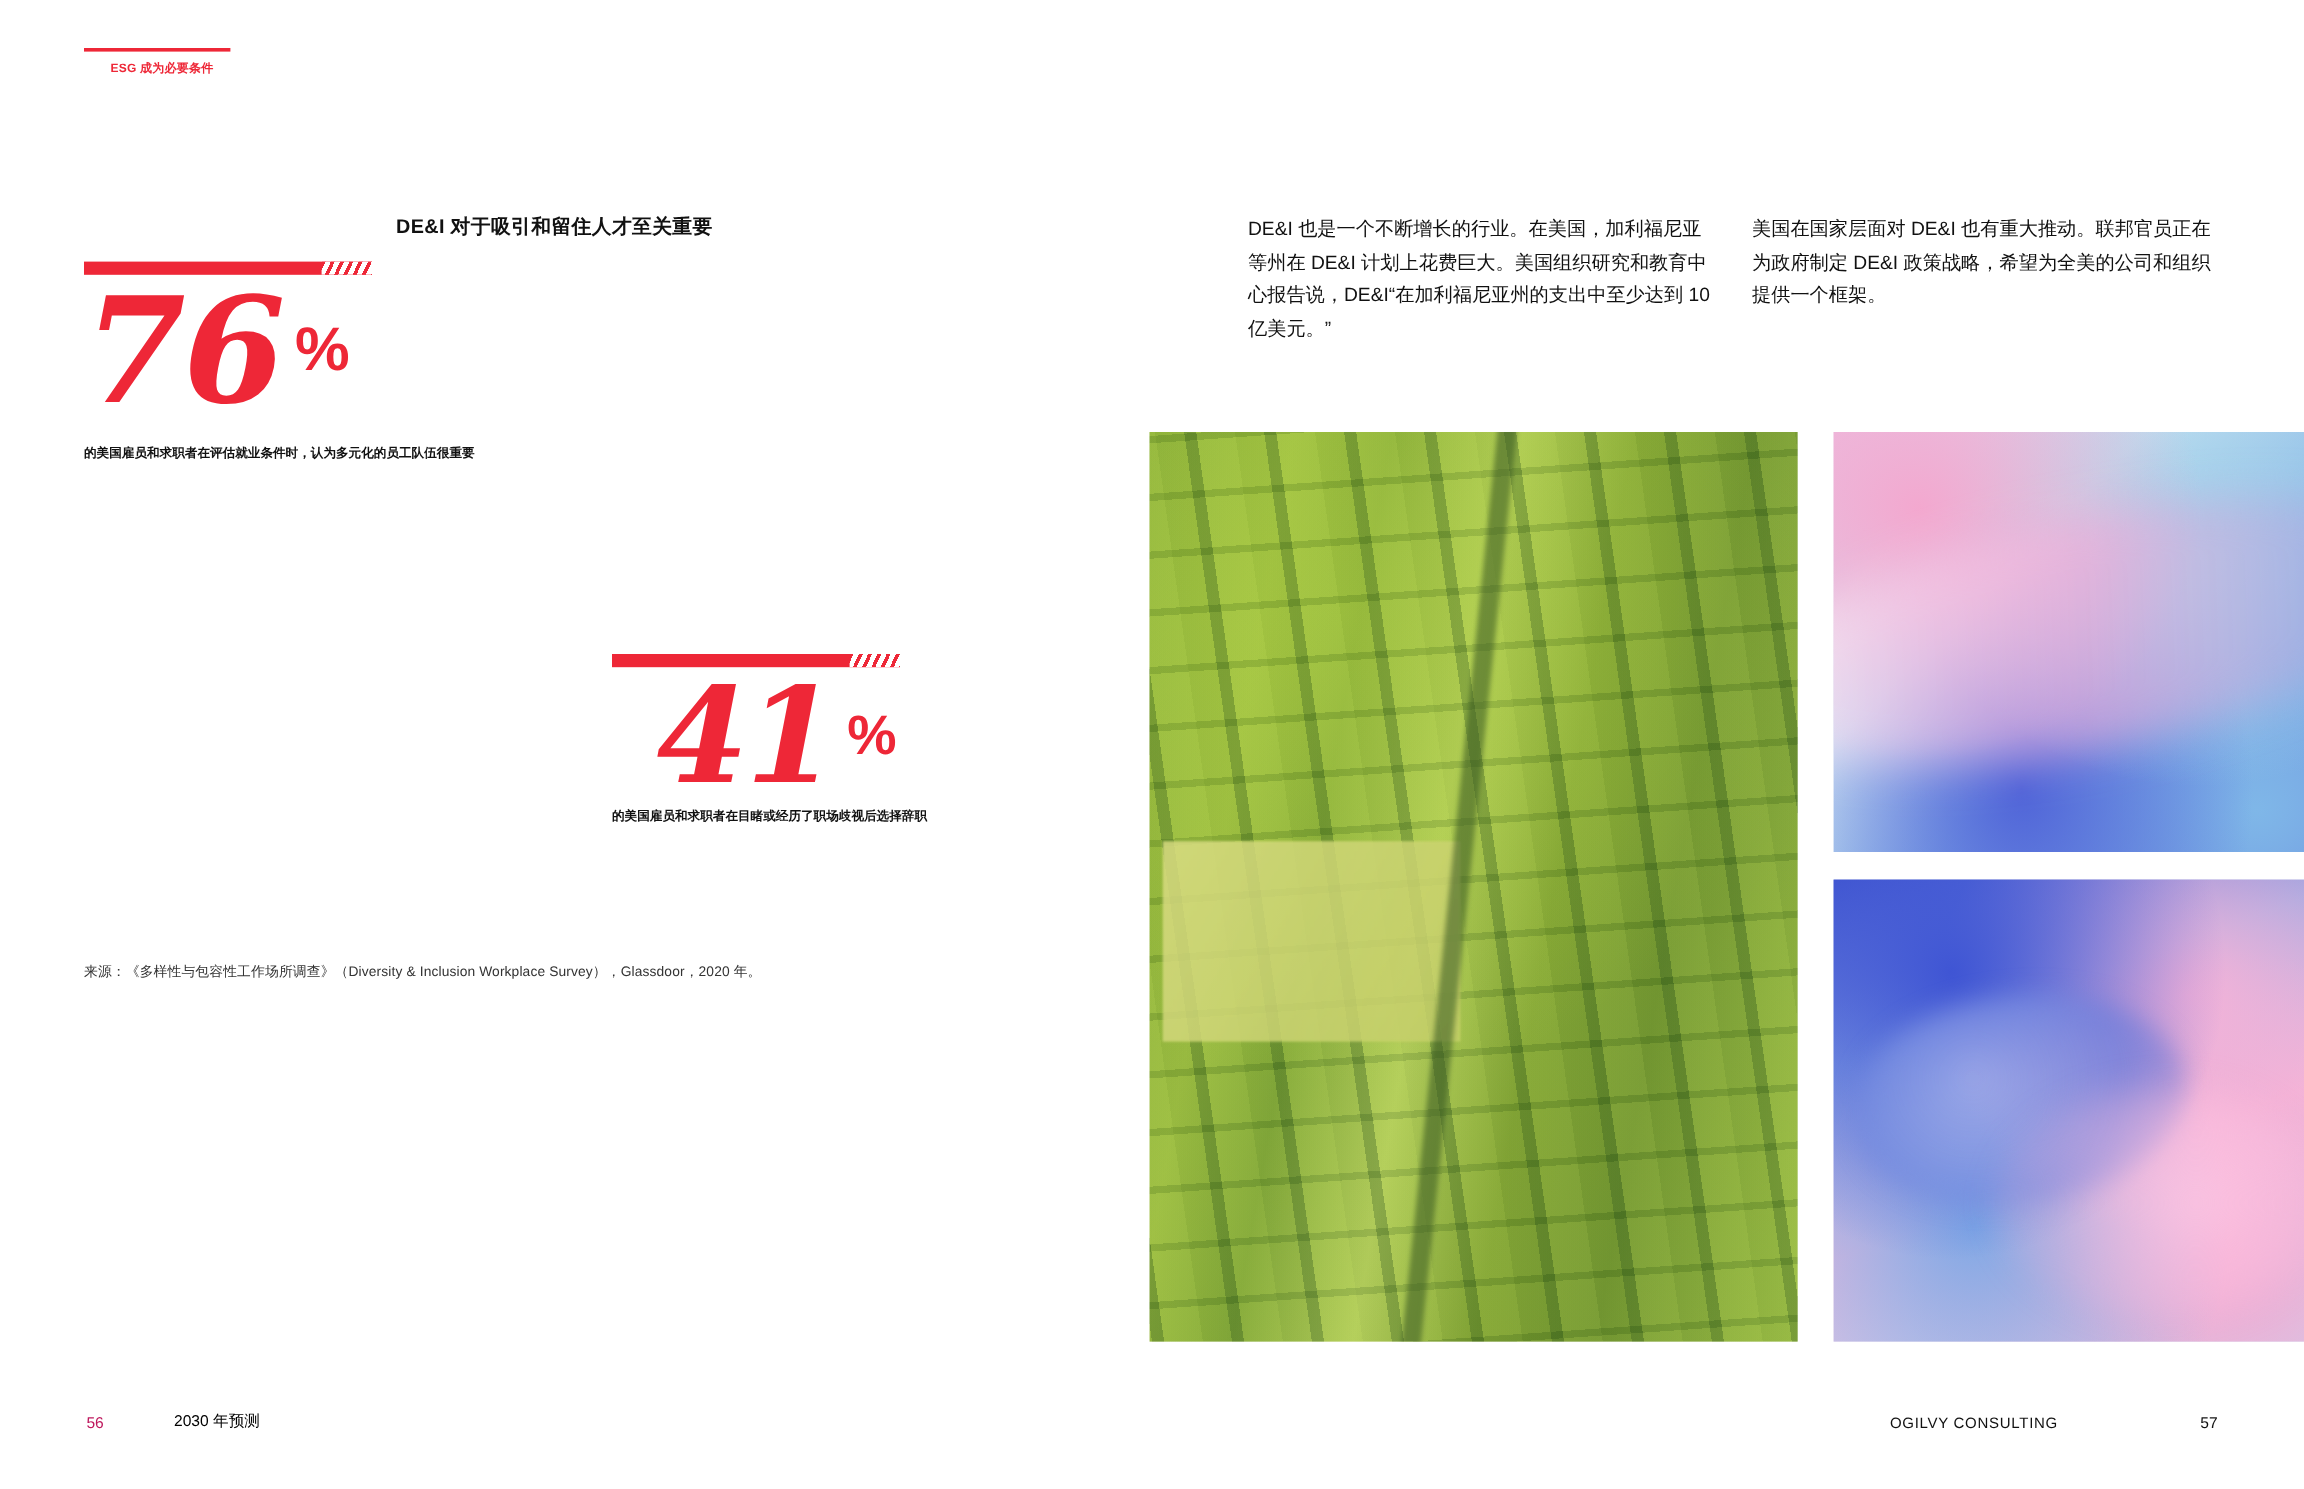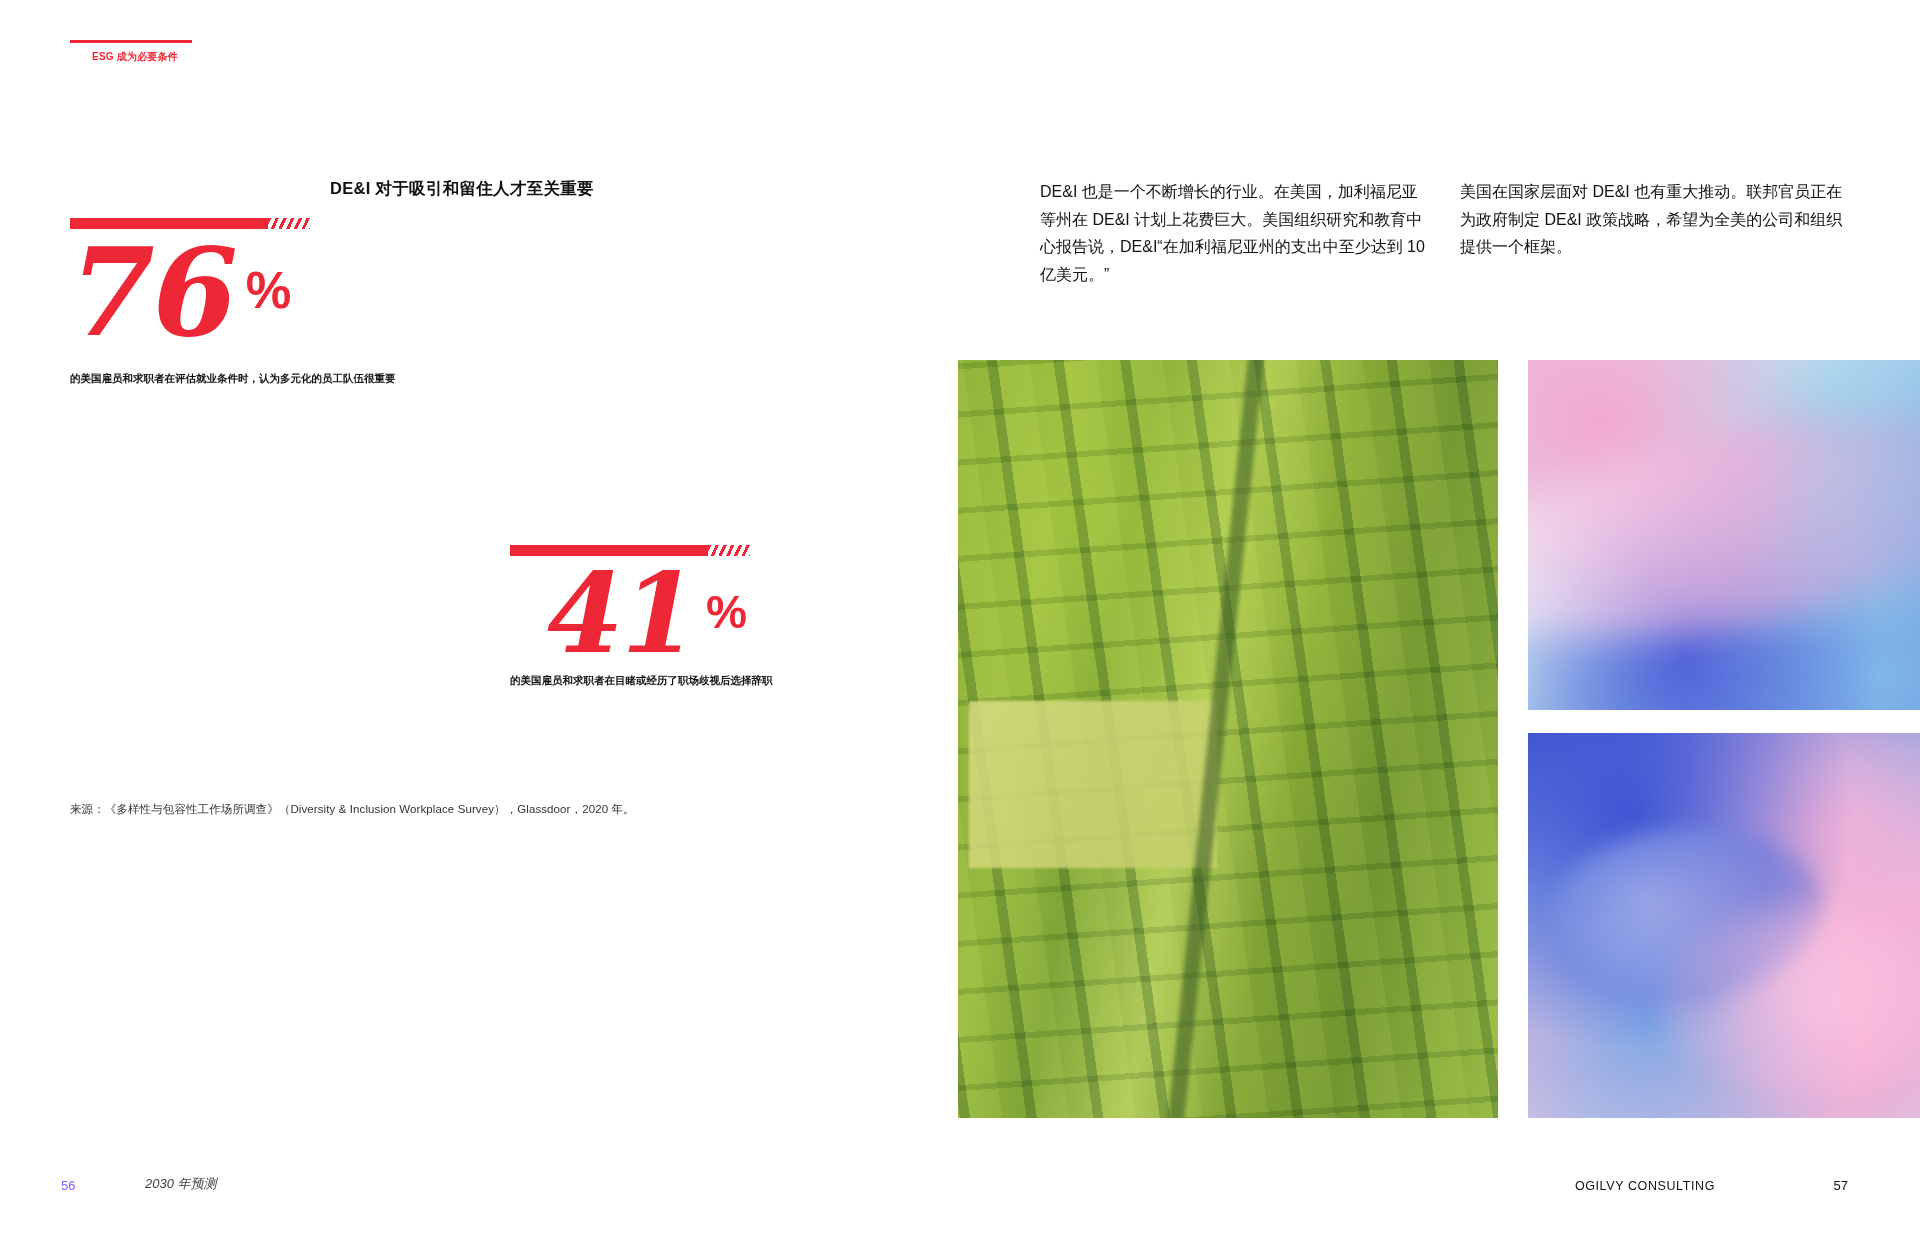--- a/index.html
+++ b/index.html
@@ -262,22 +262,22 @@
 
   
   .footer {
     position: absolute;
     bottom: 0;
     left: 0;
     width: 1920px;
     height: 90px;
     font-size: 13px;
   }
-  .f-left-num { position: absolute; left: 61px; bottom: 48px; color: #8b5cf6; }
-  .f-left-title { position: absolute; left: 145px; bottom: 48px; color: #404040; font-style: italic; }
+  .f-left-num { position: absolute; left: 72px; bottom: 48px; color: #be185d; }
+  .f-left-title { position: absolute; left: 145px; bottom: 48px; color: #000000; }
   .f-right-title {
     position: absolute; right: 205px; bottom: 48px;
     color: #111; letter-spacing: .6px; font-size: 12.5px; margin-left: 27px;
   }
   .f-right-num { position: absolute; right: 72px; bottom: 48px; color: #111; text-align: center; }
 </style>
 </head>
 <body>
 
 <div class="left-page">

